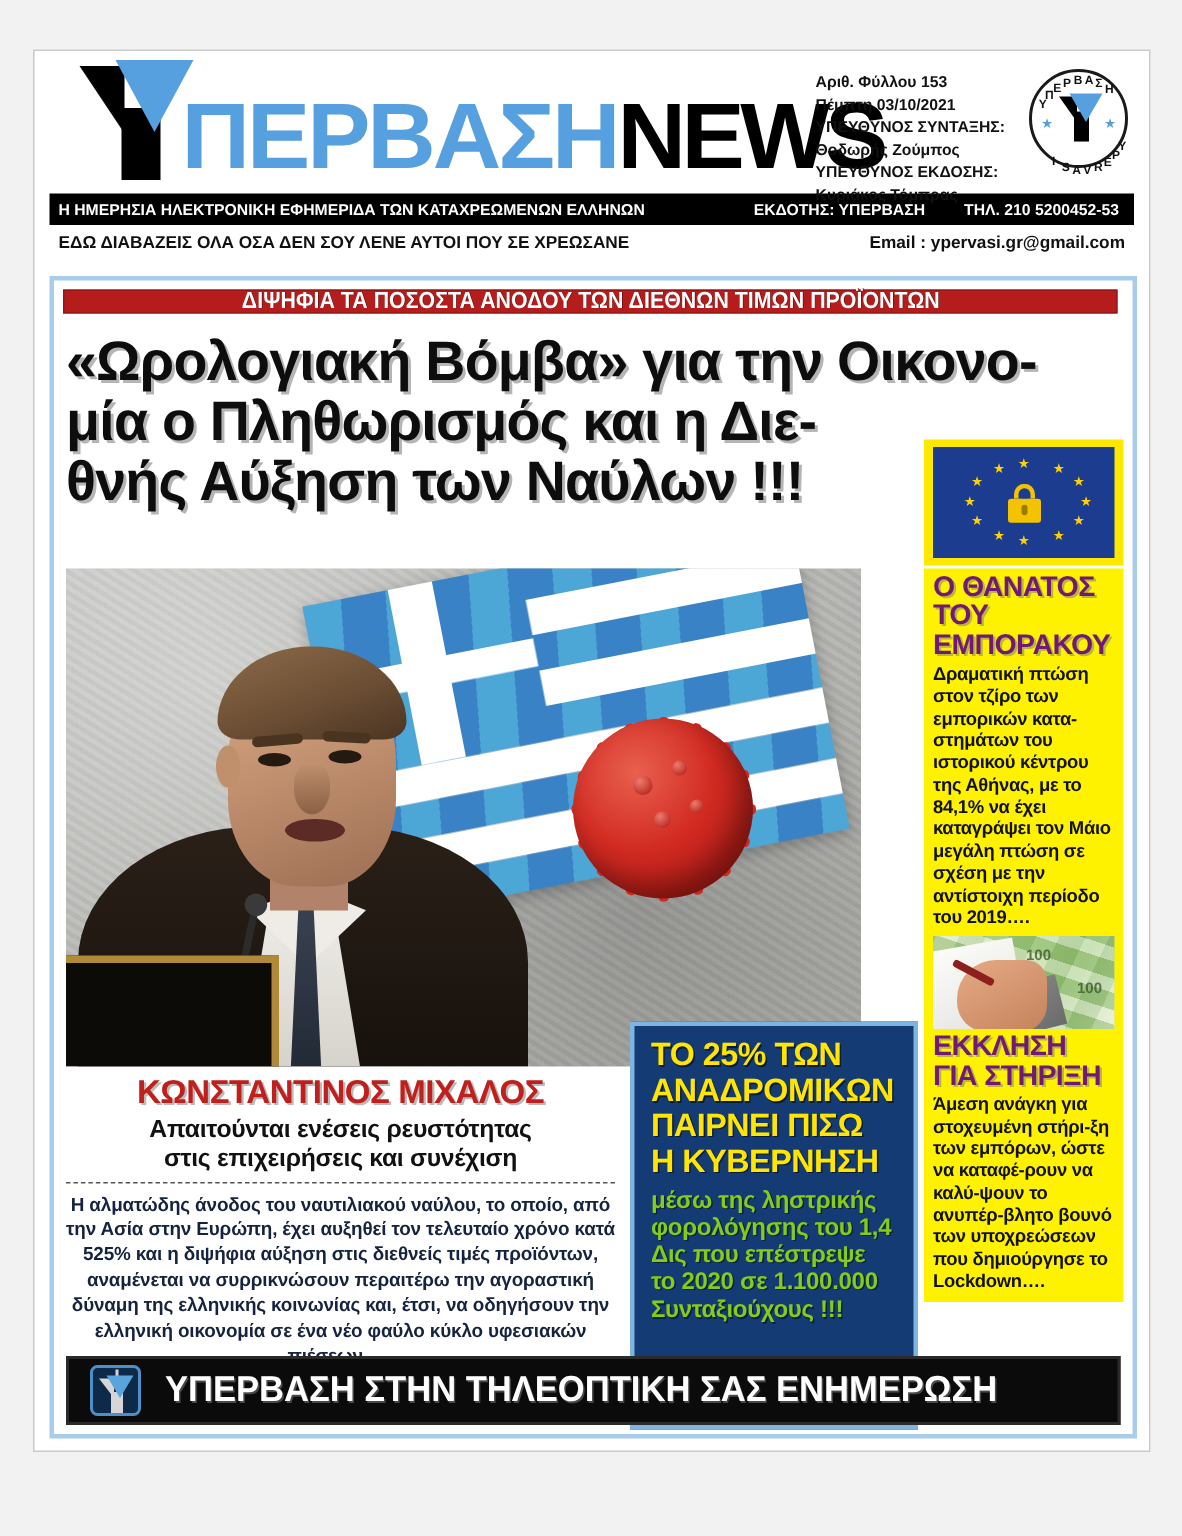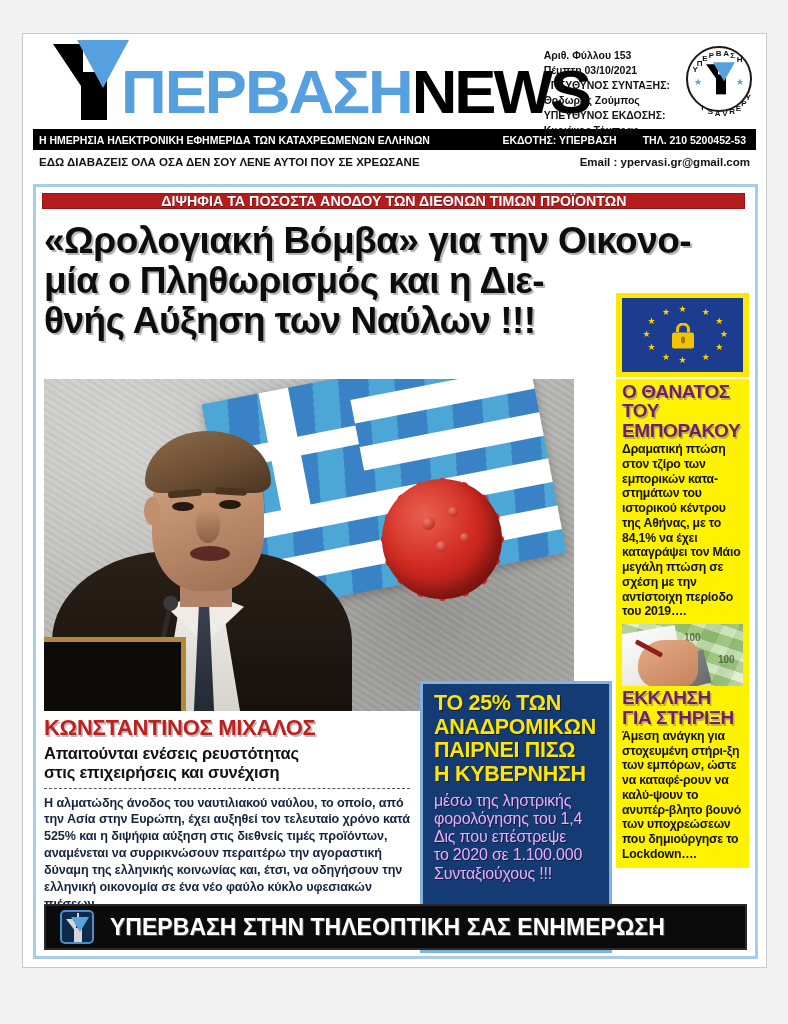--- a/index.html
+++ b/index.html
@@ -495,33 +495,34 @@
   .blue-box .bb-title {
     color: #ffe500;
     font-size: 21.5px;
     font-weight: bold;
     line-height: 1.1;
     letter-spacing: -0.3px;
     text-shadow: 1px 1px 0 rgba(0,0,0,.55);
   }
   .blue-box .bb-sub {
     margin-top: 5px;
-    color: #f0abfc;
+    color: #84cc16;
     font-size: 16px;
-    font-weight: normal;
+    font-weight: bold;
     line-height: 1.14;
     letter-spacing: -0.2px;
     text-shadow: 1px 1px 0 rgba(0,0,0,.45);
   }
 
   
   .caption-block {
     position: absolute;
     left: 2px; top: 522px;
     width: 366px;
+    text-align: center;
   }
   .cap-name {
     color: #c0201d;
     font-size: 22px;
     font-weight: bold;
     letter-spacing: -0.3px;
     text-shadow: 1.5px 1.5px 0 rgba(130,130,130,.55);
     white-space: nowrap;
   }
   .cap-lead {

